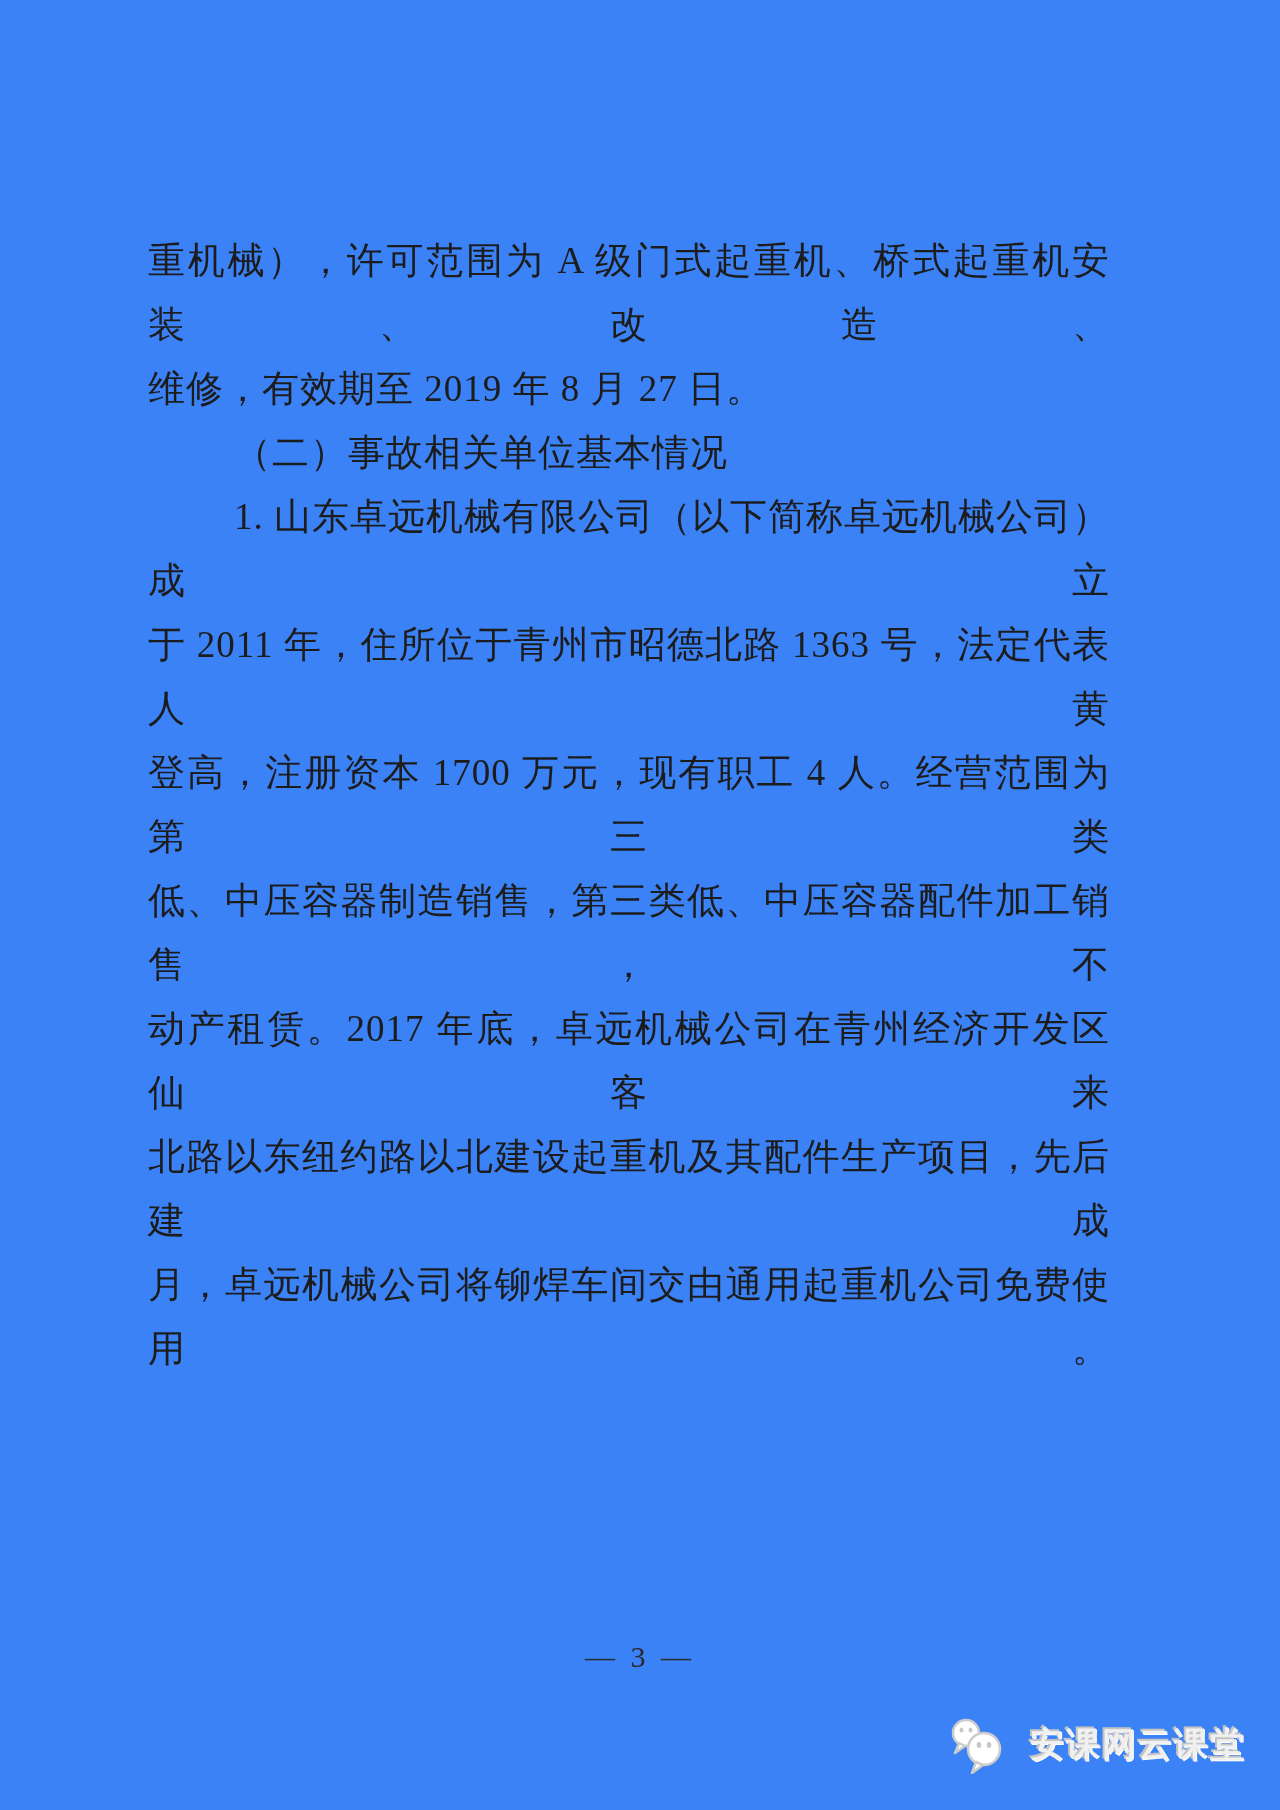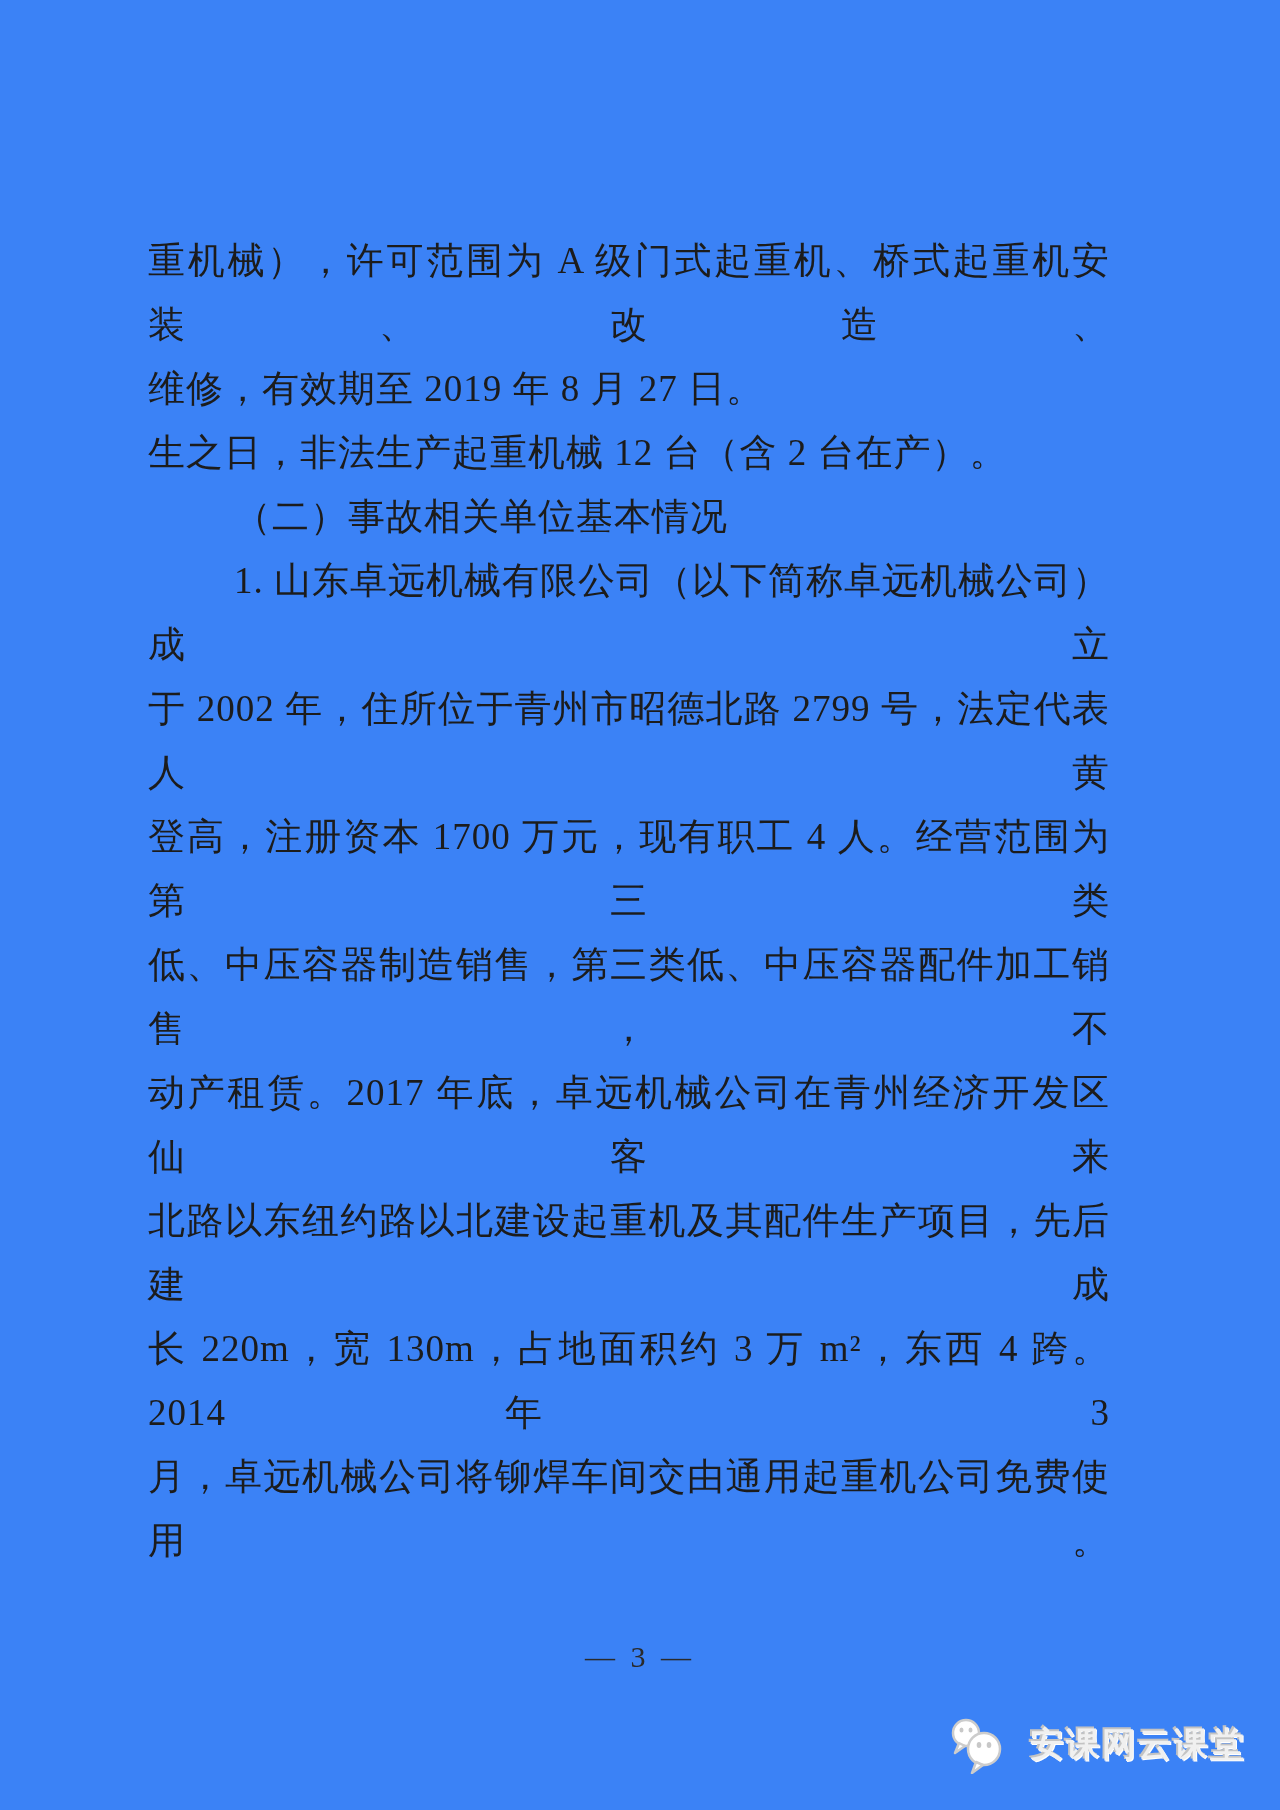--- a/index.html
+++ b/index.html
@@ -54,29 +54,27 @@
   }
 </style>
 </head>
 <body>
 
 <div class="page">
 
   <div class="body-text">
     <div class="line fill">重机械），许可范围为 A 级门式起重机、桥式起重机安装、改造、</div>
     <div class="line end">维修，有效期至 2019 年 8 月 27 日。</div>
-    <div class="line end">生之日，非法生产起重机械 12 台（含 2 台在产）。</div>
     <div class="line end indent heading">（二）事故相关单位基本情况</div>
     <div class="line fill indent">1. 山东卓远机械有限公司（以下简称卓远机械公司）成立</div>
-    <div class="line fill">于 2002 年，住所位于青州市昭德北路 2799 号，法定代表人黄</div>
+    <div class="line fill">于 2011 年，住所位于青州市昭德北路 1363 号，法定代表人黄</div>
     <div class="line fill">登高，注册资本 1700 万元，现有职工 4 人。经营范围为第三类</div>
     <div class="line fill">低、中压容器制造销售，第三类低、中压容器配件加工销售，不</div>
     <div class="line fill">动产租赁。2017 年底，卓远机械公司在青州经济开发区仙客来</div>
     <div class="line fill">北路以东纽约路以北建设起重机及其配件生产项目，先后建成</div>
-    <div class="line fill">长 220m，宽 130m，占地面积约 3 万 m²，东西 4 跨。2014 年 3</div>
     <div class="line fill">月，卓远机械公司将铆焊车间交由通用起重机公司免费使用。</div>
 
   </div>
 
   <div class="page-number">— 3 —</div>
 
   <div class="watermark">
     <span class="wm-icon">
       <svg width="56" height="58" viewBox="0 0 56 58" xmlns="http://www.w3.org/2000/svg">
         <g fill="#ffffff" stroke="#cccccc" stroke-width="2.5" stroke-linejoin="round">

